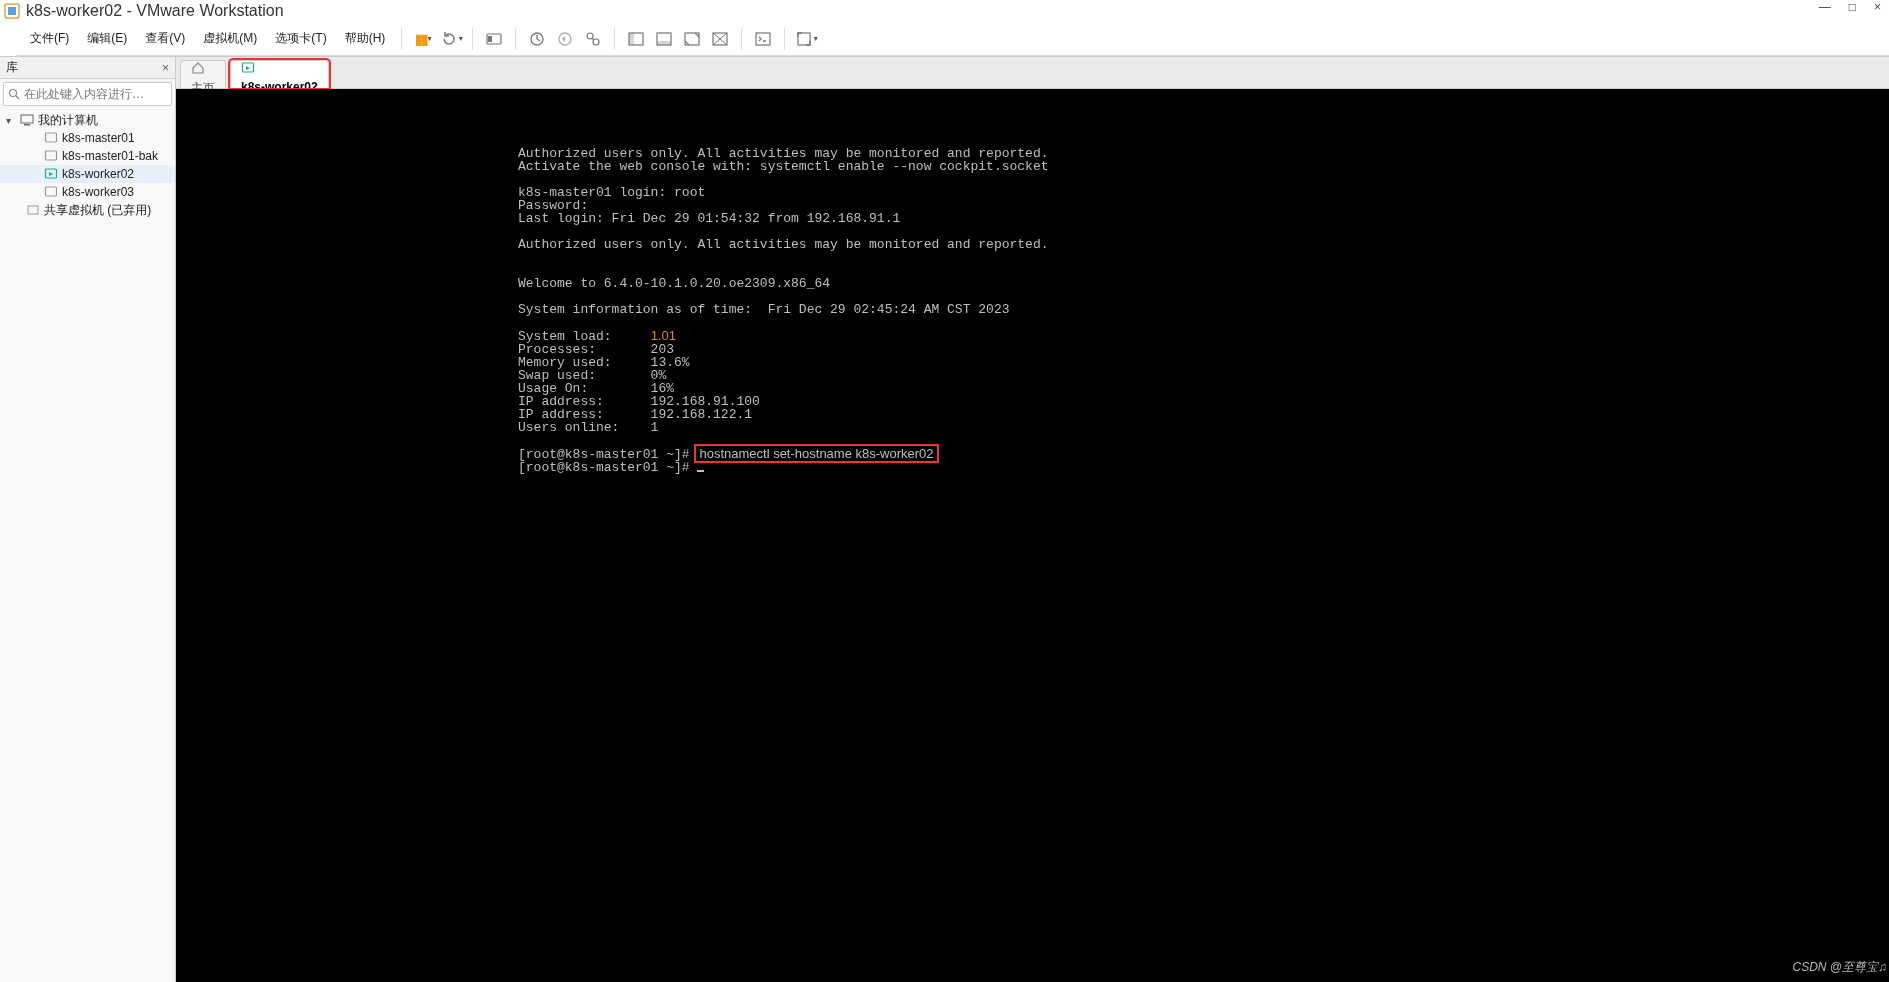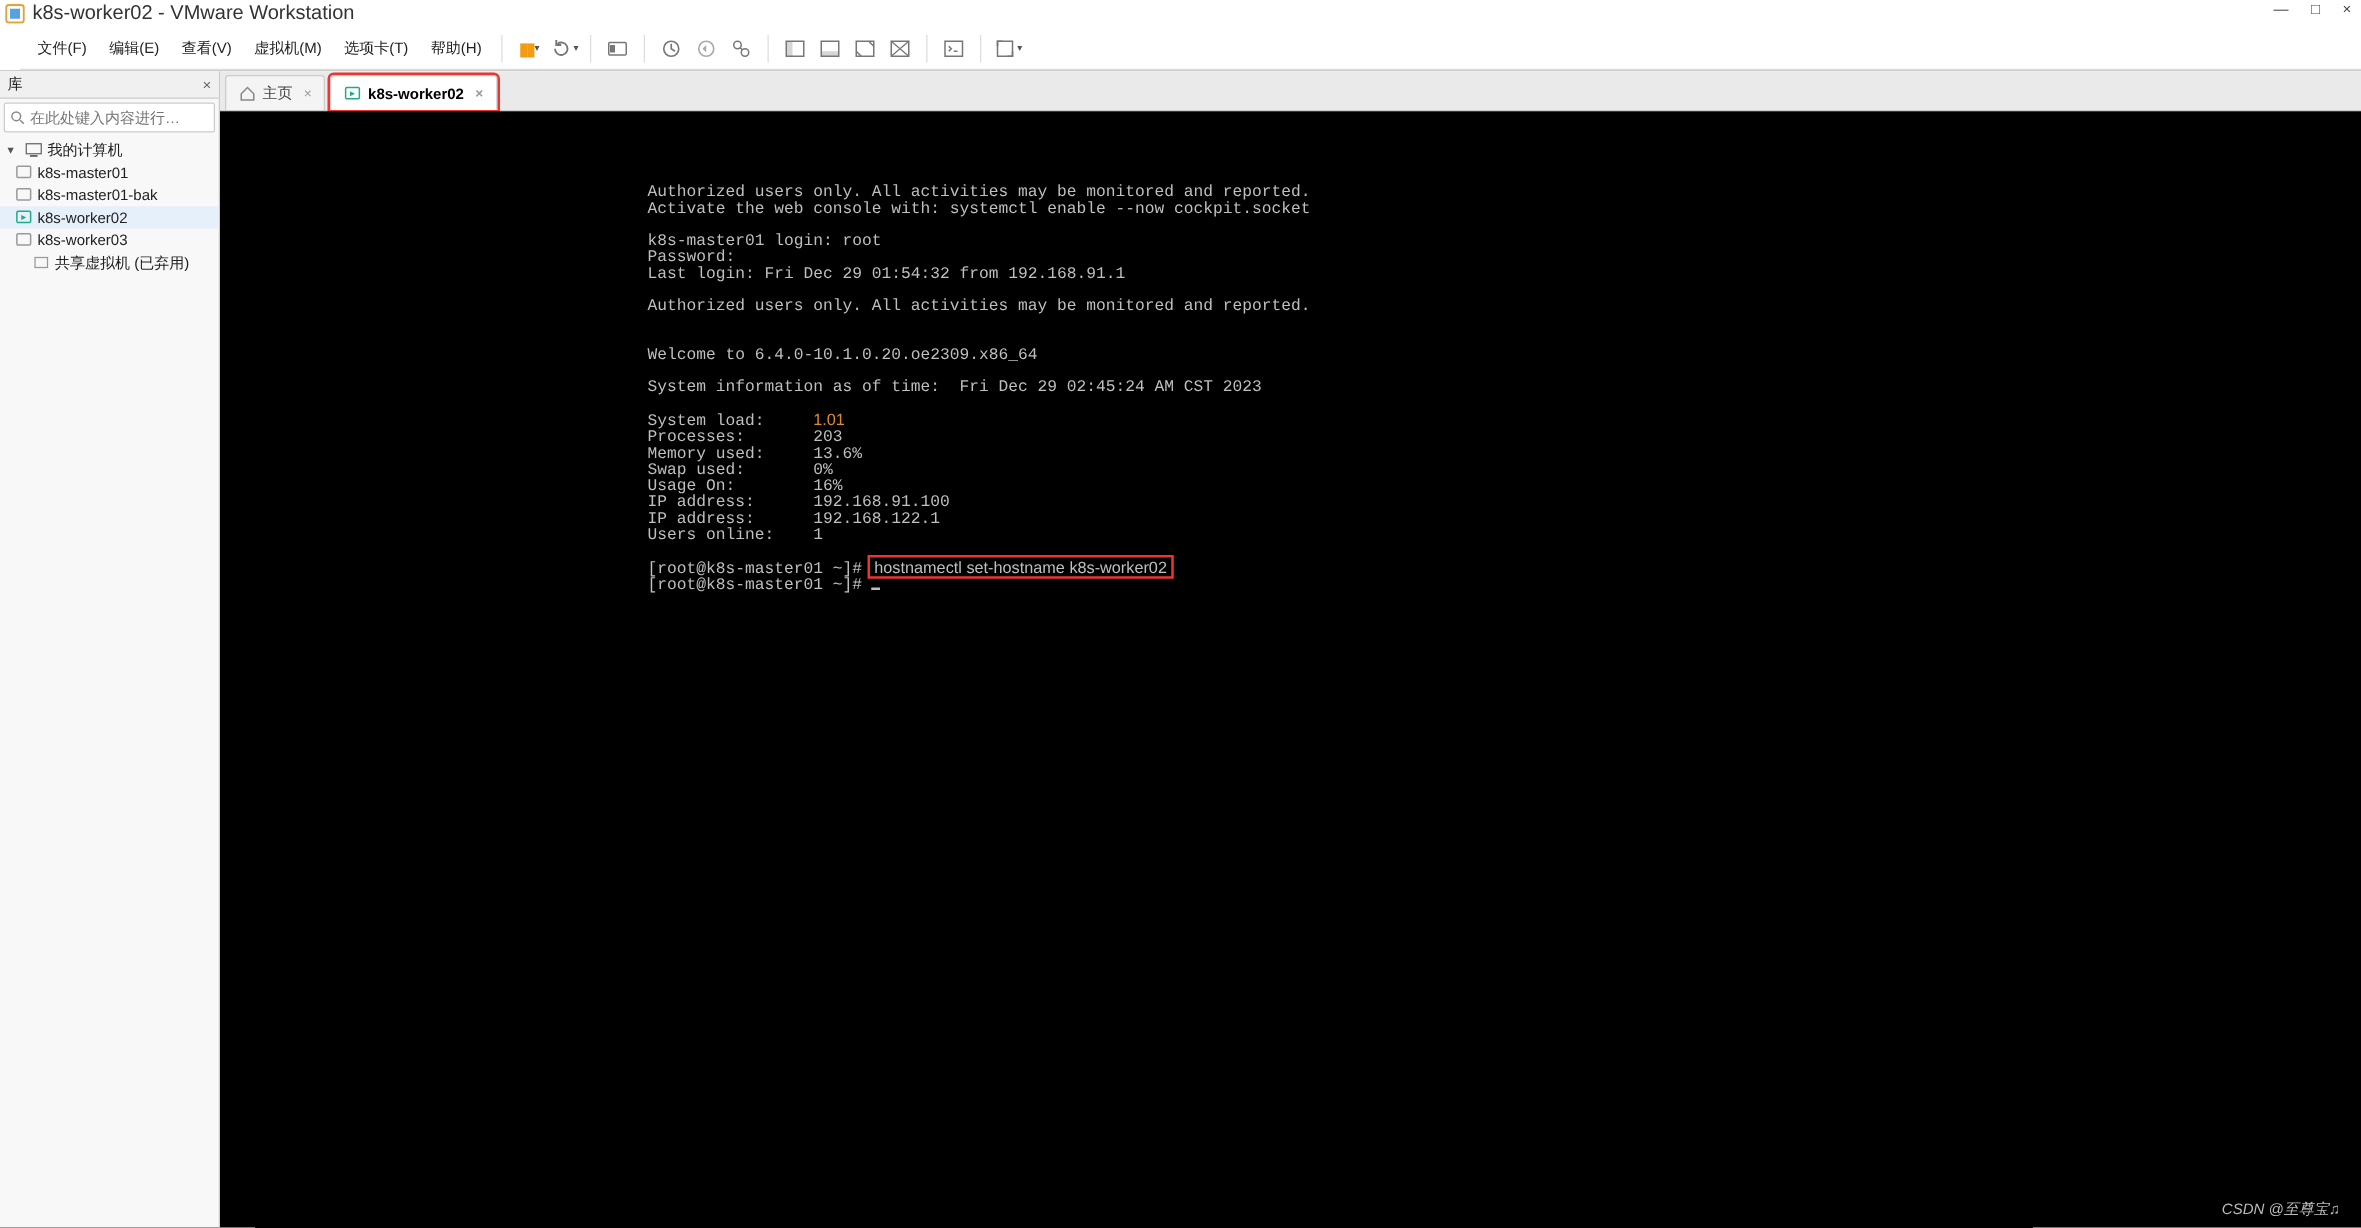--- a/index.html
+++ b/index.html
@@ -29,39 +29,39 @@
 .sidebar { width: 176px; border-right: 1px solid #ccc; display: flex; flex-direction: column; background: #f8f8f8; }
 .side-hdr { height: 22px; display: flex; align-items: center; justify-content: space-between; padding: 0 6px; border-bottom: 1px solid #ccc; background: #f0f0f0; }
 .side-hdr-title { font-size: 12px; }
 .side-hdr-close { font-size: 12px; color: #666; }
 .search-row { padding: 4px 4px; display: flex; align-items: center; border: 1px solid #ccc; margin: 3px; background: #fff; border-radius: 2px; }
 .search-row input { flex: 1; border: none; outline: none; font-size: 12px; color: #b91c1c; background: transparent; }
 .search-caret { font-size: 9px; color: #555; padding-left: 4px; }
 .tree { padding: 2px 0; font-size: 12px; }
 .tree-row { display: flex; align-items: center; height: 18px; padding-left: 6px; gap: 4px; }
 .tree-row.sel { background: #e6f0fa; }
-.tree-child { padding-left: 12px; }
+.tree-child { padding-left: 44px; }
 .tree-icon { width: 14px; height: 14px; display: inline-flex; align-items: center; justify-content: center; }
 .tree-toggle { width: 10px; font-size: 10px; color: #555; }
 
 
 .content { flex: 1; display: flex; flex-direction: column; background: #fff; }
 .tabstrip { height: 32px; background: #eaeaea; display: flex; align-items: flex-end; padding: 0 4px; border-bottom: 1px solid #ccc; }
-.tab { height: 28px; display: flex; align-items: center; gap: 5px; padding: 0 10px; background: #f4f4f4; border: 1px solid #ccc; border-bottom: none; border-radius: 3px 3px 0 0; margin-right: 4px; font-size: 12px; color: #444; }
+.tab { height: 28px; display: flex; gap: 5px; padding: 0 10px; background: #f4f4f4; border: 1px solid #ccc; border-bottom: none; border-radius: 3px 3px 0 0; margin-right: 4px; font-size: 12px; color: #444; flex-direction: column; }
 .tab.active { background: #fff; font-weight: bold; color: #000; }
 .tab.hl { outline: 2px solid #e33; outline-offset: 0; }
 .tab .tab-close { color: #999; font-size: 11px; margin-left: 4px; }
 .tab .tab-icon { width: 14px; height: 14px; display: inline-flex; align-items: center; justify-content: center; }
 
 .terminal { flex: 1; background: #000; color: #bfbfbf; font-family: "Consolas","Courier New",monospace; font-size: 13px; line-height: 13px; padding: 58px 0 0 342px; white-space: pre; overflow: hidden; }
 .orange { color: #e08a2c; }
 .hl-cmd { border: 2px solid #e33; padding: 0 3px; margin-left: -3px; }
 .cursor { display: inline-block; width: 7px; height: 2px; background: #bfbfbf; vertical-align: -1px; }
 
-.watermark { position: absolute; right: 17px; bottom: 6px; font-size: 12px; color: #bbb; font-style: italic; }
+.watermark { position: absolute; right: 2px; bottom: 6px; font-size: 12px; color: #bbb; font-style: italic; }
 </style>
 </head>
 <body>
 
 <div class="titlebar">
   <span class="titlebar-icon">
     <svg width="16" height="16" viewBox="0 0 16 16">
         <rect x="1" y="1" width="14" height="14" rx="2" fill="none" stroke="#e8a13a" stroke-width="1.5"></rect>
         <rect x="4" y="4" width="8" height="8" fill="#5aa0dd"></rect>
       </svg>

